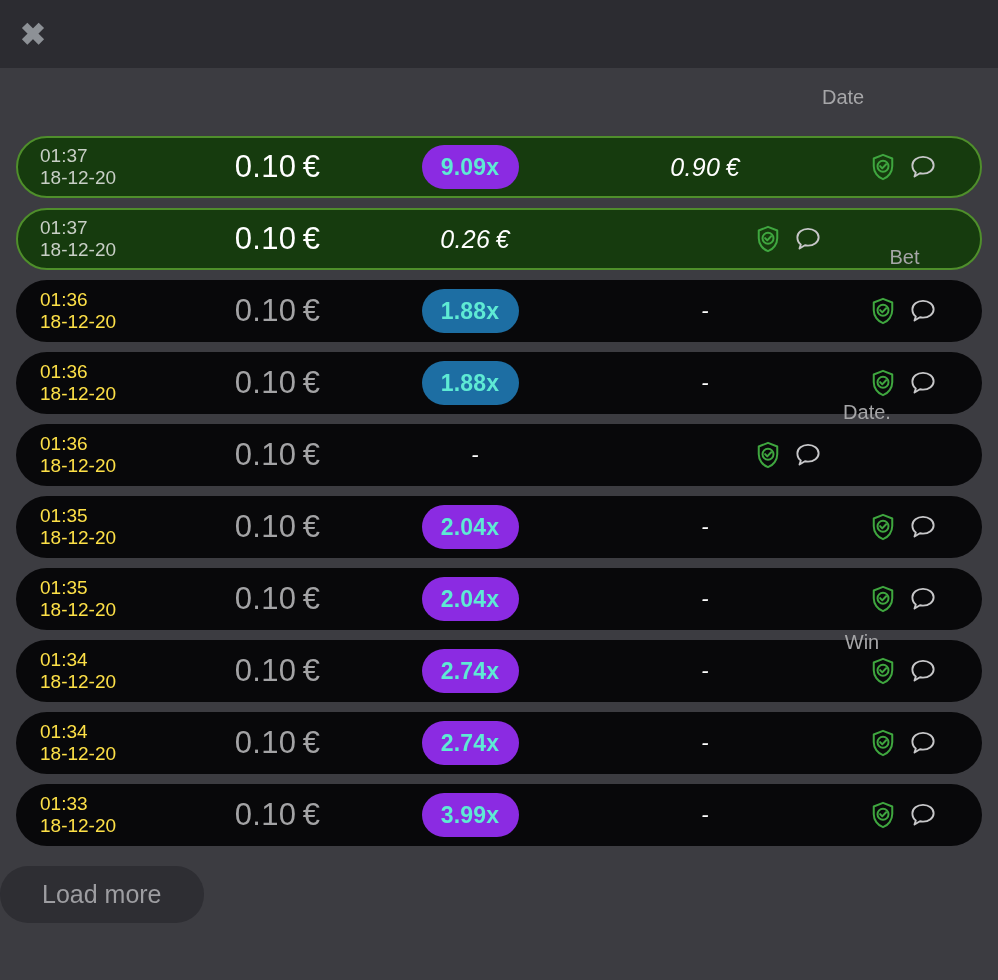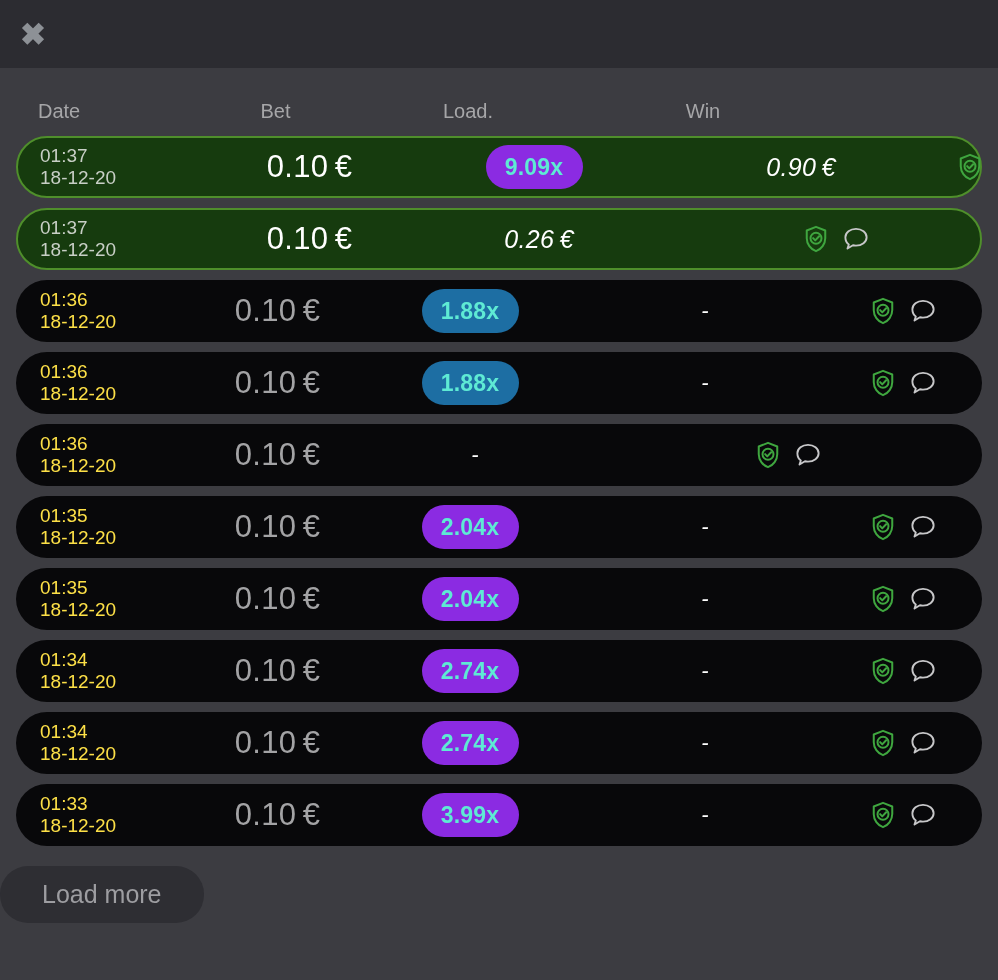--- a/index.html
+++ b/index.html
@@ -50,25 +50,26 @@
 
   
   .col-date   { width: 160px; flex: 0 0 160px; }
   .col-bet    { width: 155px; flex: 0 0 155px; text-align: center; }
   .col-coeff  { width: 230px; flex: 0 0 230px; display: flex; justify-content: center; align-items: center;}
   .col-win    { width: 240px; flex: 0 0 240px; text-align: center; }
   .col-icons  { flex: 1 1 auto; display: flex; justify-content: center; align-items: center; gap: 6px; }
 
   .col-head-row {
     display: flex;
-    align-items: center;
+    align-items: flex-end;
     height: 50px;
     padding: 0 16px;
     box-sizing: border-box;
     margin-top: 18px;
+    flex-direction: column;
   }
   .col-head {
     color: #a6a6a8;
     font-size: 20px;
   }
   .col-head.date  { padding-left: 22px; }
   .col-head.bet   { text-align: center; }
   .col-head.coeff { text-align: center; width: 230px; flex: 0 0 230px; display:block;}
   .col-head.win   { text-align: center; }
 
@@ -83,21 +84,20 @@
     height: 62px;
     border-radius: 34px;
     margin-bottom: 10px;
     box-sizing: border-box;
     background: #08080a;
     border: 2px solid transparent;
   }
   .bet-row.win {
     background: #163b0e;
     border: 2px solid #4f8f2b;
-    gap: 32px;
   }
 
   .cell-date {
     padding-left: 22px;
     line-height: 1.18;
     color: #fde047;
     font-size: 19px;
     white-space: nowrap;
   }
   .bet-row.win .cell-date { color: #c8cfc6; }
@@ -169,21 +169,21 @@
 
 <div class="modal-header">
   <div class="close-btn">✖</div>
 </div>
 
 <div class="modal-body">
 
   <div class="col-head-row">
     <div class="col-head date col-date">Date</div>
     <div class="col-head bet col-bet">Bet</div>
-    <div class="col-head coeff">Load.</div>
+    <div class="col-head coeff">Date.</div>
     <div class="col-head win col-win">Win</div>
     <div class="col-icons"></div>
   </div>
 
   <div class="rows" id="rows-container">
       <div class="bet-row win">
         <div class="cell-date col-date">
           <span class="t">01:37</span>
           <span class="d">18-12-20</span>
         </div>

